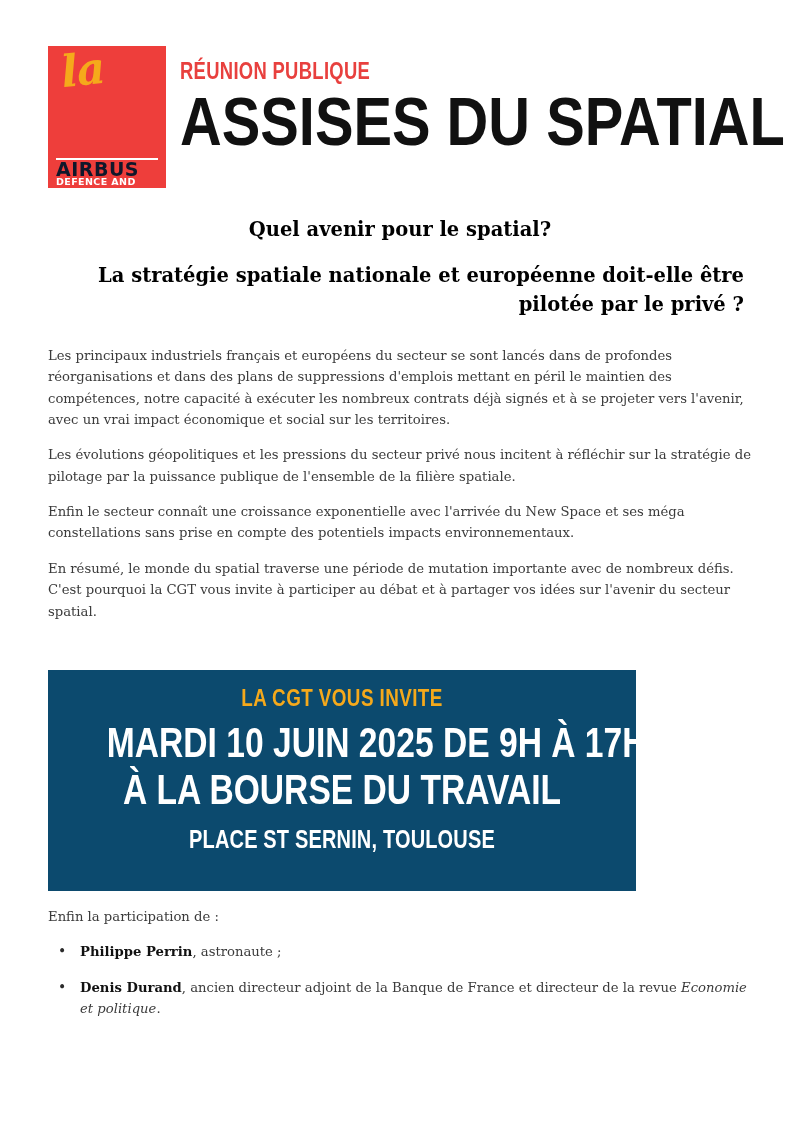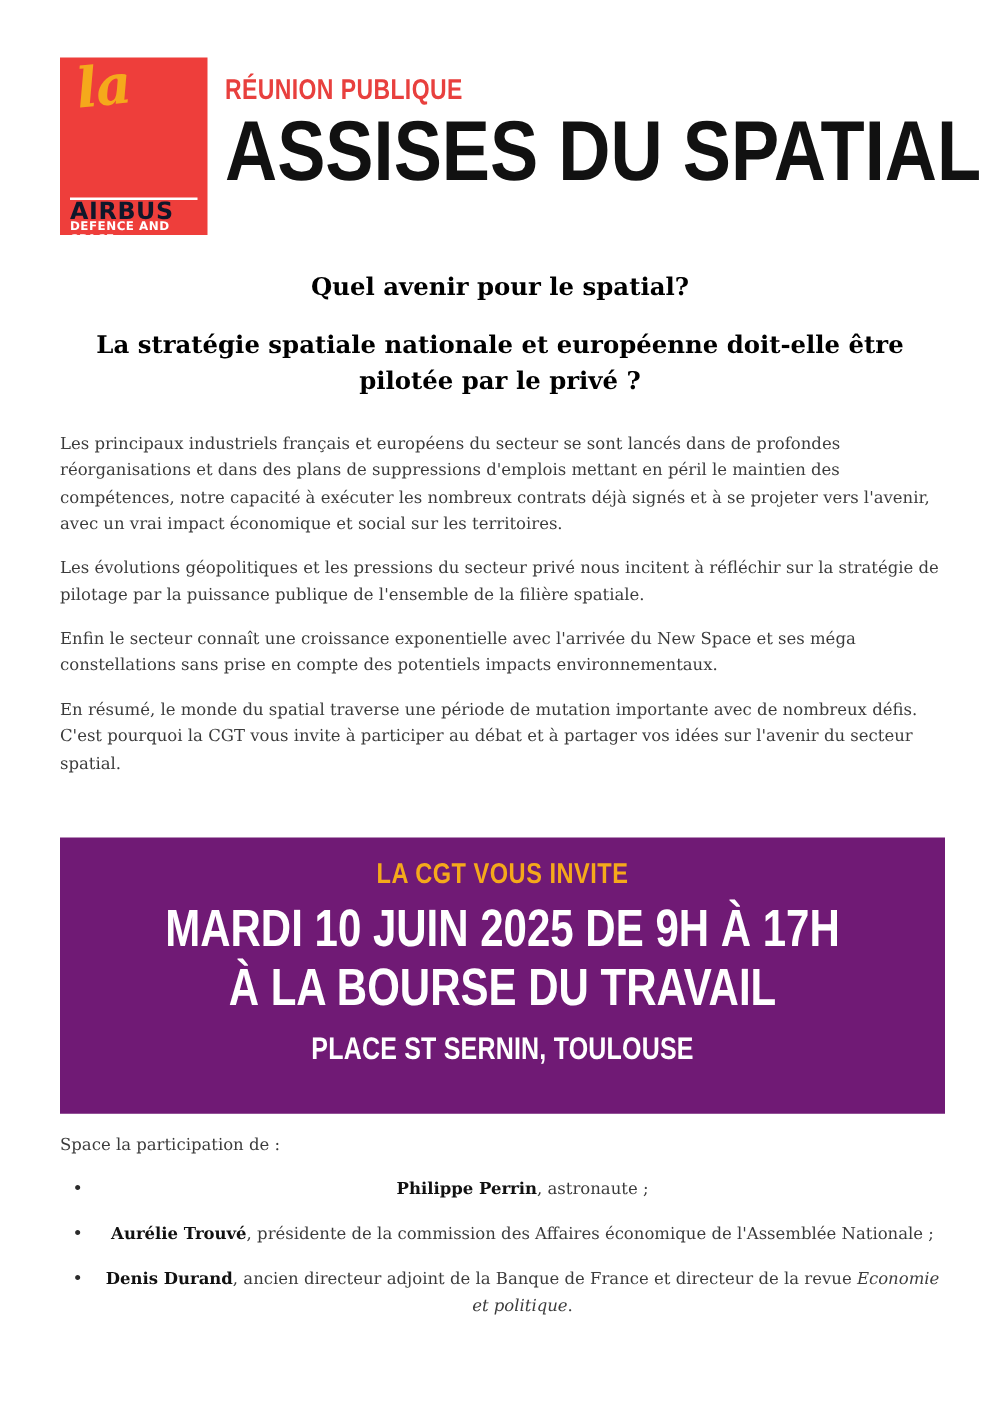--- a/index.html
+++ b/index.html
@@ -130,43 +130,43 @@
     text-align: center;
   }
   .questions p {
     font-family: "DejaVu Serif", serif;
     font-weight: 700;
     font-size: 19.5px;
     line-height: 1.45;
     margin: 0 0 18px 0;
     color: #000000;
   }
-  .questions p:last-child { margin-bottom: 8px; }
+  .questions p:last-child { margin-bottom: 8px; text-align: right; }
 
   
   .body-copy {
     margin: 26px 44px 0 48px;
   }
   .body-copy p {
     font-family: "DejaVu Serif", serif;
     font-size: 13.2px;
     line-height: 1.62;
     color: #3b3b3b;
     margin: 14px 0 12px 0;
     text-align: left;
   }
 
   
   .banner {
     position: absolute;
     left: 48px;
     top: 670px;
-    width: 708px;
+    width: 588px;
     height: 221px;
-    background: #701a75;
+    background: #0c4a6e;
     text-align: center;
     box-sizing: border-box;
     padding-top: 14px;
   }
   .banner-invite {
     font-family: "Liberation Sans", sans-serif;
     font-weight: 700;
     font-size: 23px;
     color: #f5a91b;
     letter-spacing: 0.5px;
@@ -217,21 +217,20 @@
     padding: 0;
   }
   .participants li {
     position: relative;
     padding-left: 32px;
     font-family: "DejaVu Serif", serif;
     font-size: 13.2px;
     line-height: 1.6;
     color: #3b3b3b;
     margin: 0 0 15px 0;
-    text-align: center;
   }
   .participants li::before {
     content: "\2022";
     position: absolute;
     left: 10px;
     top: -1px;
     font-size: 14px;
     color: #2b2b2b;
   }
   .participants li b {
@@ -276,21 +275,20 @@
   </div>
 
   <div class="banner">
     <div class="banner-invite">LA CGT VOUS INVITE</div>
     <div class="banner-line1">MARDI 10 JUIN 2025 DE 9H À 17H</div>
     <div class="banner-line2">À LA BOURSE DU TRAVAIL</div>
     <div class="banner-line3">PLACE ST SERNIN, TOULOUSE</div>
   </div>
 
   <div class="participants">
-    <p class="participants-intro">Space la participation de :</p>
+    <p class="participants-intro">Enfin la participation de :</p>
     <ul>
       <li><b>Philippe Perrin</b><span>, astronaute ;</span><i></i><span></span></li>
-      <li><b>Aurélie Trouvé</b><span>, présidente de la commission des Affaires économique de l'Assemblée Nationale ;</span><i></i><span></span></li>
       <li><b>Denis Durand</b><span>, ancien directeur adjoint de la Banque de France et directeur de la revue </span><i>Economie et politique</i><span>.</span></li>
     </ul>
   </div>
 
 </div>
 
 </body></html>

